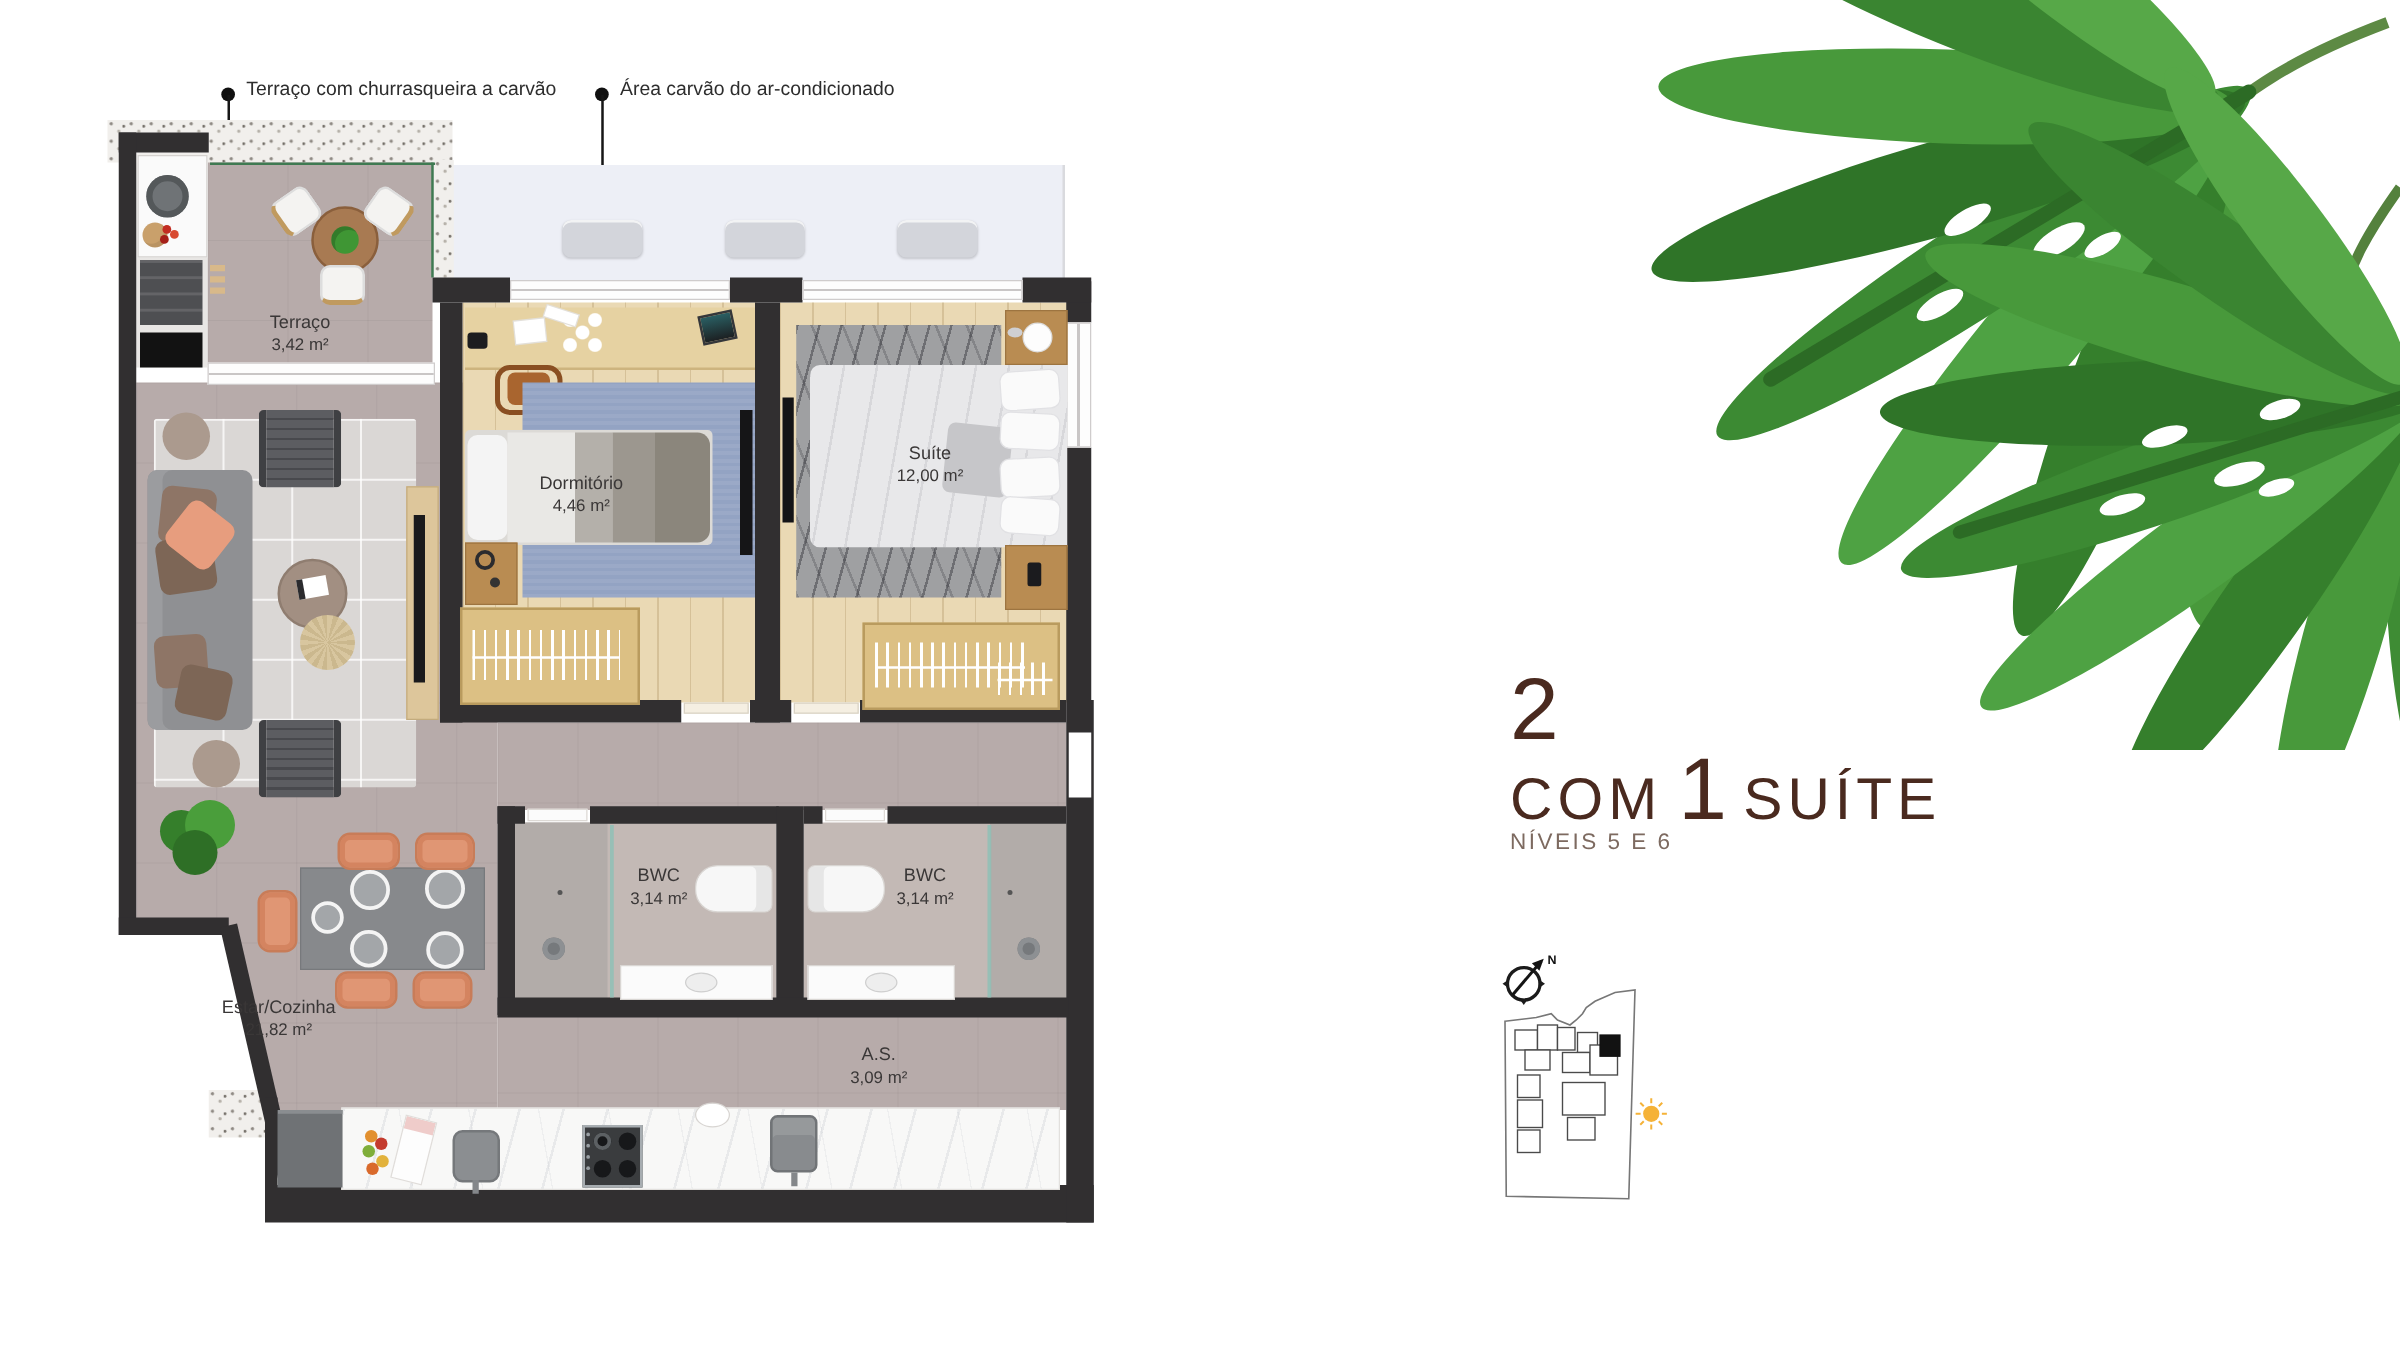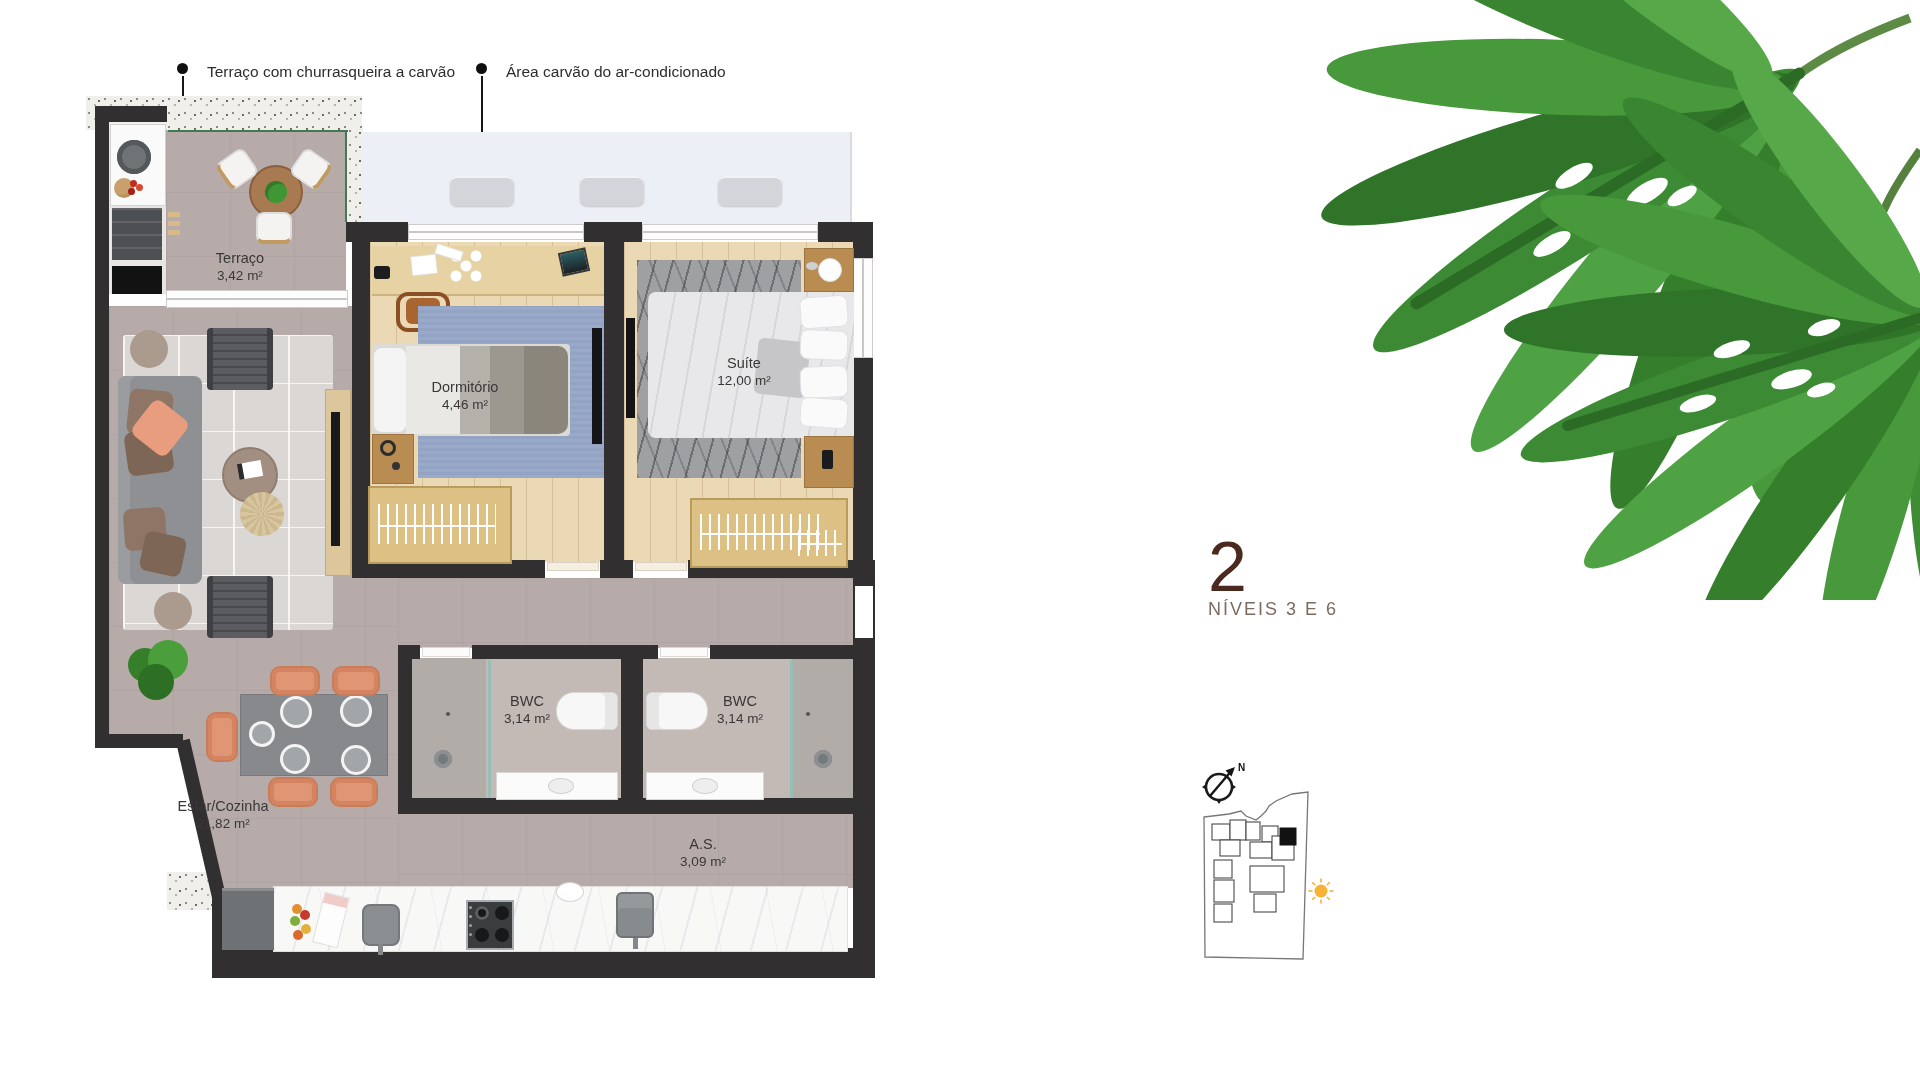--- a/index.html
+++ b/index.html
@@ -13,21 +13,21 @@
   .floor-mauve{background-color:#b7abaa;background-image:linear-gradient(rgba(0,0,0,.045) 1px,transparent 1px),linear-gradient(90deg,rgba(0,0,0,.045) 1px,transparent 1px);background-size:64px 64px}
   .floor-wood{background-color:#ead9b4;background-image:repeating-linear-gradient(90deg,rgba(160,130,80,.28) 0 1px,transparent 1px 26px)}
   .floor-tech{background:#edeff6;border-right:2px solid #d9dade;box-sizing:border-box}
   .floor-bwc{background:#c3b9b5}
   .speckle{background-color:#f1efec;background-image:radial-gradient(circle at 3px 3px,#8f8a84 1px,transparent 1.6px),radial-gradient(circle at 9px 9px,#b6b1a9 1px,transparent 1.6px),radial-gradient(circle at 13px 5px,#6e6962 .8px,transparent 1.4px);background-size:16px 14px}
   .counter{background-color:#f8f8f7;background-image:repeating-linear-gradient(105deg,rgba(170,175,185,.20) 0 2px,transparent 2px 34px),repeating-linear-gradient(80deg,rgba(170,175,185,.13) 0 1px,transparent 1px 55px);border:1px solid #e2e0dd;box-sizing:border-box}
   .ac{position:absolute;background:#d3d5db;border-radius:7px;box-shadow:inset 0 2px 0 rgba(255,255,255,.7),0 1px 2px rgba(0,0,0,.18)}
   .rl{position:absolute;transform:translateX(-50%);text-align:center;color:#3a3737;line-height:1.22;white-space:nowrap}
   .rl .n{font-size:14.5px}
   .rl .ar{font-size:13.5px}
-  .co{position:absolute;display:flex;align-items:flex-start;gap:19px;font-size:15.5px;color:#2d2d2d;white-space:nowrap}
+  .co{position:absolute;display:flex;align-items:flex-end;gap:9px;font-size:15.5px;color:#2d2d2d;white-space:nowrap}
   .co .dot{width:11px;height:11px;background:#101010;border-radius:50%;flex:0 0 auto}
   .pinline{position:absolute;width:2px;background:#161616}
   .rug-liv{background-color:#dad7d5;background-image:linear-gradient(rgba(255,255,255,.75) 1.5px,transparent 1.5px),linear-gradient(90deg,rgba(255,255,255,.75) 1.5px,transparent 1.5px);background-size:55px 48px;border-radius:3px}
   .rug-dorm{background-color:#93a3c3;background-image:repeating-linear-gradient(0deg,rgba(255,255,255,.07) 0 3px,transparent 3px 6px)}
   .rug-suite{background-color:#9fa0a2;background-image:repeating-linear-gradient(105deg,rgba(35,35,42,.40) 0 2px,transparent 2px 17px),repeating-linear-gradient(68deg,rgba(35,35,42,.22) 0 2px,transparent 2px 23px)}
   .slat{background:repeating-linear-gradient(0deg,#5c5d61 0 6px,#48494d 6px 8px);border-left:6px solid #3f4043;border-right:6px solid #3f4043;border-radius:4px;box-sizing:border-box}
   .hangers{background-image:linear-gradient(#ffffff 0 0),repeating-linear-gradient(90deg,#ffffff 0 2px,transparent 2px 9px);background-size:100% 2px,100% 100%;background-position:0 55%,0 0;background-repeat:no-repeat,repeat}
   .title-block{color:#4a2a1f}
   .title-line{display:flex;align-items:baseline;gap:13px;height:58px}
   .tnum{font-size:70px;font-weight:300;line-height:1}
@@ -252,21 +252,26 @@
   <div class="rl" style="left:703px;top:836px">
     <div class="n">A.S.</div>
     <div class="ar">3,09 m²</div>
   </div>
 </div>
 
 <div class="a title-block" style="left:1208px;top:532px">
   <div class="title-line">
     <span class="tnum">2</span>
   </div>
-  <div class="levels">NÍVEIS 3 E 6</div>
+  <div class="title-line" style="margin-top:6px">
+    <span class="tword">COM</span>
+    <span class="tnum">1</span>
+    <span class="tword">SUÍTE</span>
+  </div>
+  <div class="levels">NÍVEIS 5 E 6</div>
 </div>
 
 <svg class="a" style="left:1198px;top:760px" width="50" height="50" viewBox="0 0 50 50">
   <circle cx="21" cy="27" r="13" fill="none" stroke="#1b1b1b" stroke-width="2.6"></circle>
   <polygon points="4,27 9,23.5 9,30.5" fill="#1b1b1b"></polygon>
   <polygon points="21,44 17.5,39 24.5,39" fill="#1b1b1b"></polygon>
   <polygon points="38,27 33,23.5 33,30.5" fill="#1b1b1b"></polygon>
   <line x1="12" y1="36" x2="35" y2="9" stroke="#141414" stroke-width="2.4"></line>
   <polygon points="37,7 27.5,10.5 33.5,16.5" fill="#141414"></polygon>
   <text x="40" y="11" font-size="10" font-weight="bold" fill="#111">N</text>

